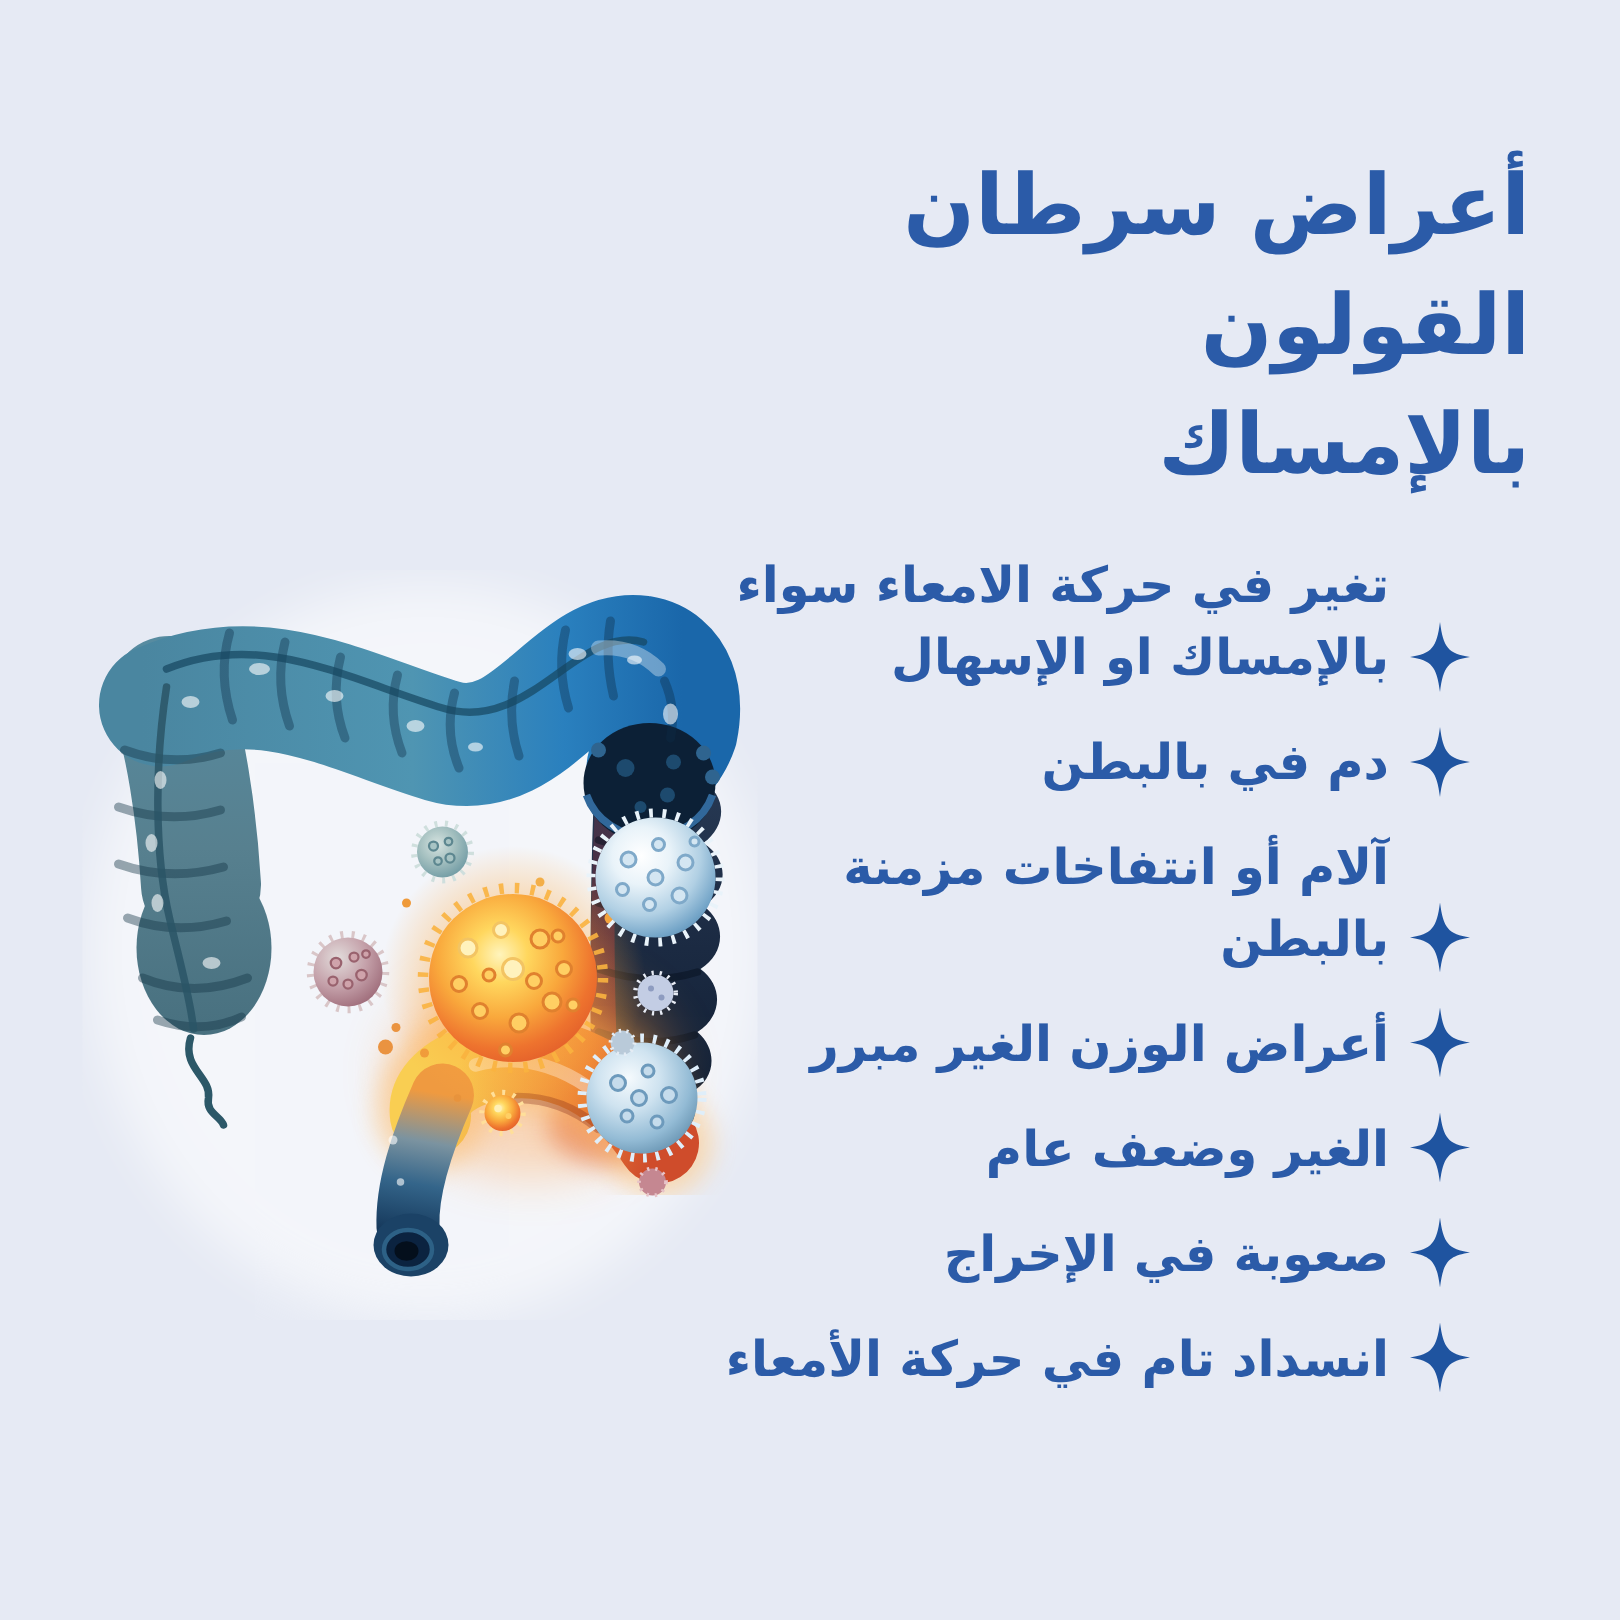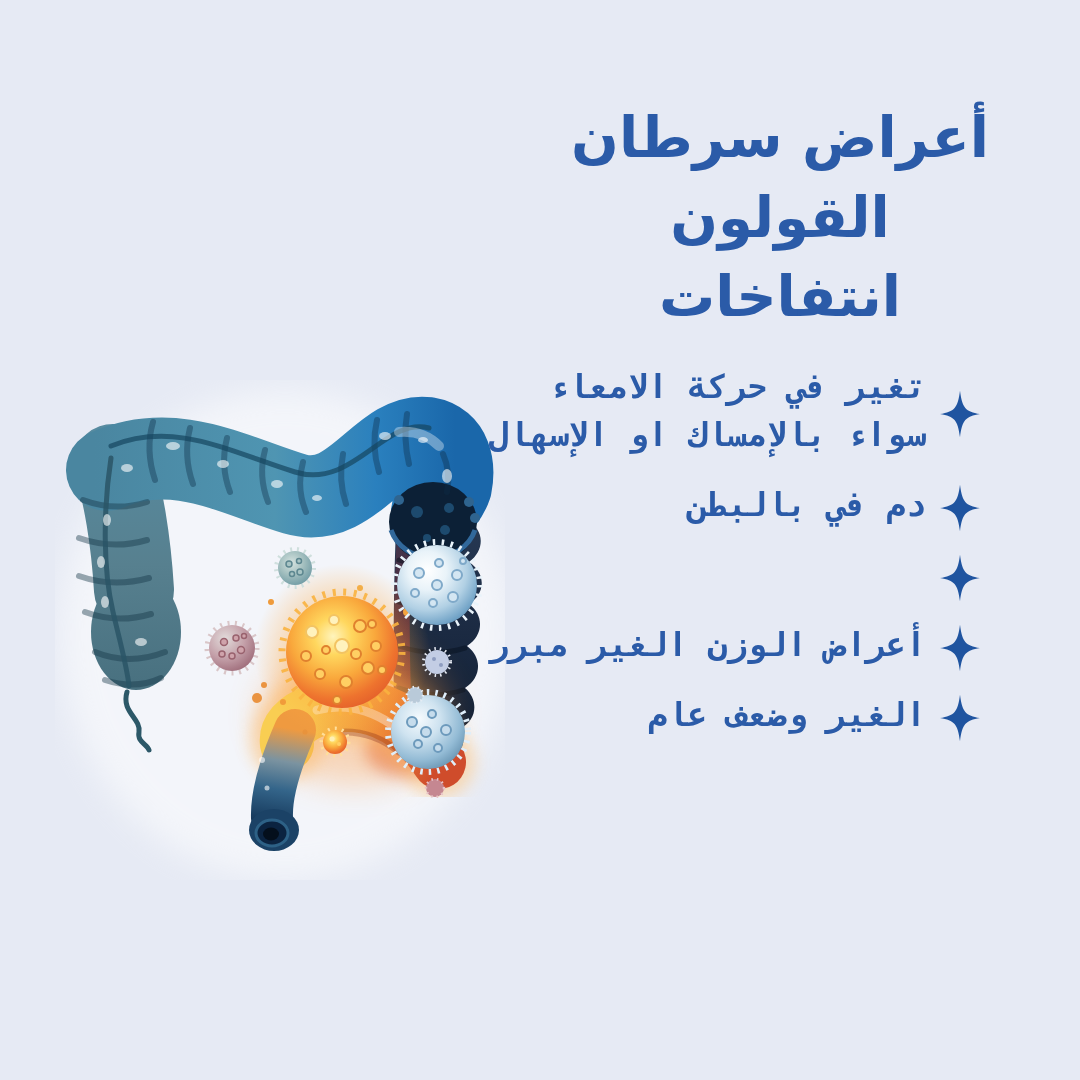--- a/index.html
+++ b/index.html
@@ -10,48 +10,46 @@
     background: #E6EAF4;
     overflow: hidden;
     font-family: "DejaVu Sans", sans-serif;
   }
   .title {
     position: absolute;
     top: 98px;
     right: 60px;
     width: 480px;
     direction: rtl;
-    text-align: center;
     color: #2B5BA8;
     font-size: 56px;
     font-weight: bold;
     line-height: 1.42;
   }
   .title .t-line { display: block; }
   .symptom-list {
     position: absolute;
     top: 366px;
     right: 100px;
     width: 512px;
     margin: 0;
     padding: 0;
     list-style: none;
     direction: rtl;
   }
   .symptom {
     display: flex;
-    align-items: center;
+    align-items: flex-end;
     gap: 14px;
     margin-bottom: 22px;
     color: #2B5BA8;
     font-size: 33px;
     font-weight: bold;
     line-height: 1.45;
     text-align: right;
-    font-family: Liberation Mono, monospace;
   }
   .star {
     flex: 0 0 auto;
     width: 40px;
     height: 48px;
     margin-top: 0px;
   }
   .star path { fill: #1F54A0; }
   .illustration {
     position: absolute;
@@ -61,21 +59,21 @@
     height: 500px;
   }
 </style>
 </head>
 <body>
 
 <div class="canvas">
 
   <h1 class="title" style="margin:0;">
     <span class="t-line">أعراض سرطان</span>
-    <span class="t-line">القولون انتفاخات</span>
+    <span class="t-line">القولون بالإمساك</span>
   </h1>
 
   <svg class="illustration" viewBox="0 0 450 500" aria-hidden="true">
     <defs>
       <filter id="soft4" x="-40%" y="-40%" width="180%" height="180%">
           <feGaussianBlur stdDeviation="4"></feGaussianBlur>
         </filter>
       <filter id="soft8" x="-60%" y="-60%" width="220%" height="220%">
           <feGaussianBlur stdDeviation="8"></feGaussianBlur>
         </filter>
@@ -345,28 +343,41 @@
     <li class="symptom">
       <svg class="star" viewBox="0 0 24 28">
           <path d="M12 0 C13.3 10.3, 15.3 12.6, 24 14 C15.3 15.4, 13.3 17.7, 12 28 C10.7 17.7, 8.7 15.4, 0 14 C8.7 12.6, 10.7 10.3, 12 0 Z"></path>
         </svg>
       <span>دم في بالبطن</span>
     </li>
     <li class="symptom">
       <svg class="star" viewBox="0 0 24 28">
           <path d="M12 0 C13.3 10.3, 15.3 12.6, 24 14 C15.3 15.4, 13.3 17.7, 12 28 C10.7 17.7, 8.7 15.4, 0 14 C8.7 12.6, 10.7 10.3, 12 0 Z"></path>
         </svg>
+      <span>آلام أو انتفاخات مزمنة بالبطن</span>
     </li>
     <li class="symptom">
       <svg class="star" viewBox="0 0 24 28">
           <path d="M12 0 C13.3 10.3, 15.3 12.6, 24 14 C15.3 15.4, 13.3 17.7, 12 28 C10.7 17.7, 8.7 15.4, 0 14 C8.7 12.6, 10.7 10.3, 12 0 Z"></path>
         </svg>
       <span>أعراض الوزن الغير مبرر</span>
     </li>
     <li class="symptom">
       <svg class="star" viewBox="0 0 24 28">
           <path d="M12 0 C13.3 10.3, 15.3 12.6, 24 14 C15.3 15.4, 13.3 17.7, 12 28 C10.7 17.7, 8.7 15.4, 0 14 C8.7 12.6, 10.7 10.3, 12 0 Z"></path>
         </svg>
       <span>الغير وضعف عام</span>
     </li>
+    <li class="symptom">
+      <svg class="star" viewBox="0 0 24 28">
+          <path d="M12 0 C13.3 10.3, 15.3 12.6, 24 14 C15.3 15.4, 13.3 17.7, 12 28 C10.7 17.7, 8.7 15.4, 0 14 C8.7 12.6, 10.7 10.3, 12 0 Z"></path>
+        </svg>
+      <span>صعوبة في الإخراج</span>
+    </li>
+    <li class="symptom">
+      <svg class="star" viewBox="0 0 24 28">
+          <path d="M12 0 C13.3 10.3, 15.3 12.6, 24 14 C15.3 15.4, 13.3 17.7, 12 28 C10.7 17.7, 8.7 15.4, 0 14 C8.7 12.6, 10.7 10.3, 12 0 Z"></path>
+        </svg>
+      <span>انسداد تام في حركة الأمعاء</span>
+    </li>
   </ul>
 
 </div>
 
 </body></html>

